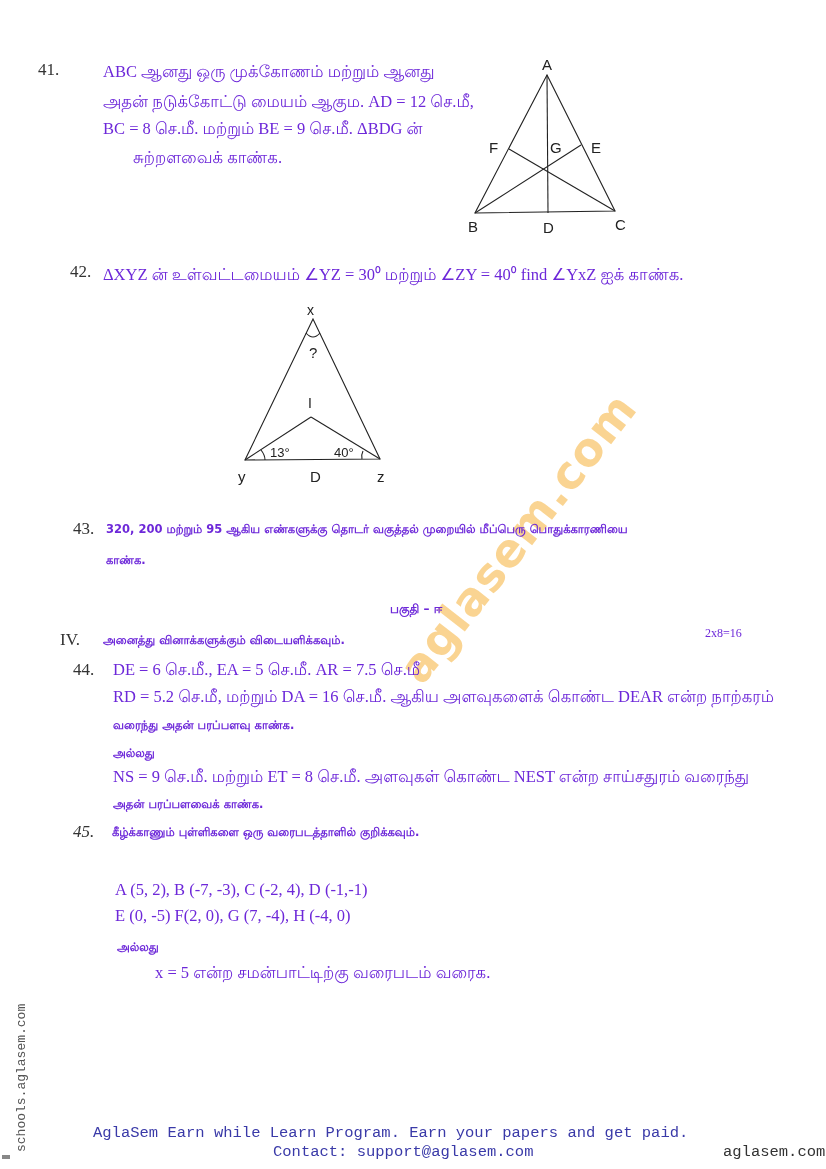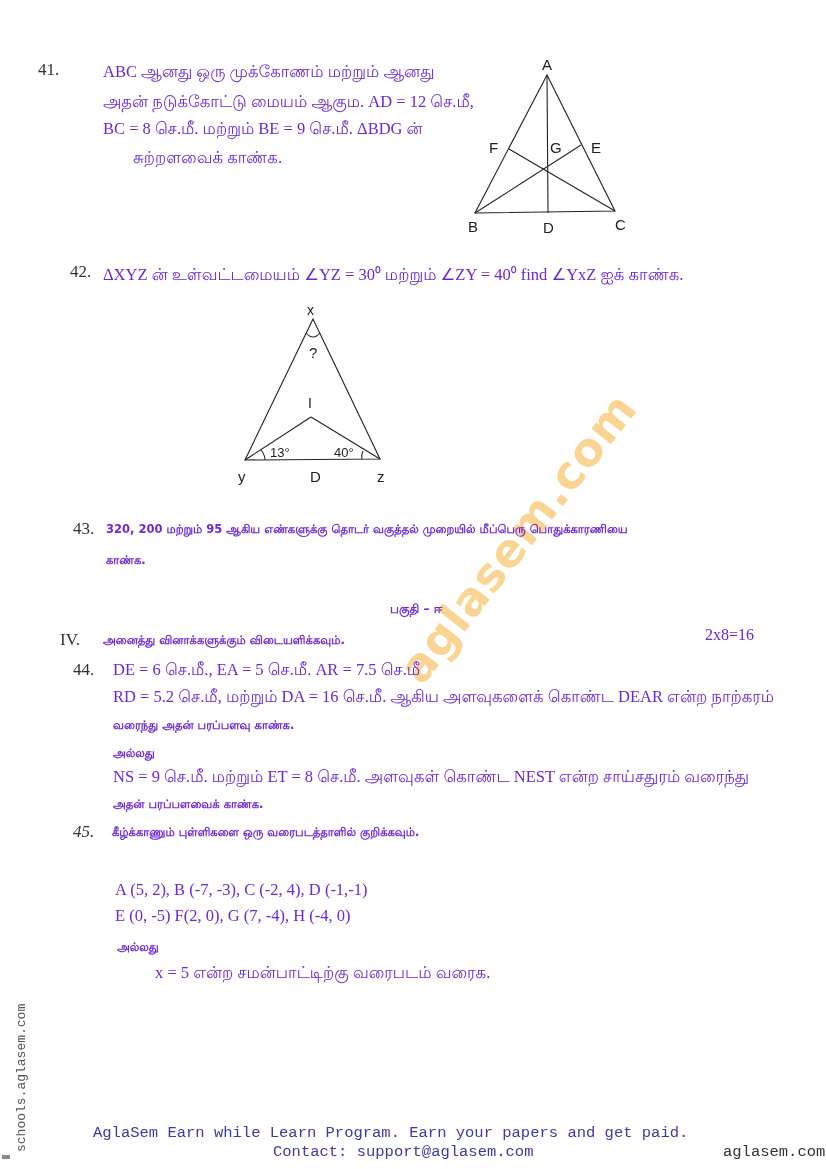--- a/index.html
+++ b/index.html
@@ -72,21 +72,21 @@
 
 <div class="abs wm" style="left:388px;top:660px;">aglasem.com</div>
 
 <div class="abs qnum" style="left:73px;top:519px;">43.</div>
 <div class="abs line tam" style="left:106px;top:522px;">320, 200 மற்றும் 95 ஆகிய எண்களுக்கு தொடர் வகுத்தல் முறையில் மீப்பெரு பொதுக்காரணியை</div>
 <div class="abs line tam" style="left:106px;top:553px;">காண்க.</div>
 
 <div class="abs line tam" style="left:390px;top:602px;font-size:12px;">பகுதி – ஈ</div>
 <div class="abs qnum" style="left:60px;top:630px;">IV.</div>
 <div class="abs line tam" style="left:103px;top:633px;">அனைத்து வினாக்களுக்கும் விடையளிக்கவும்.</div>
-<div class="abs line" style="left:705px;top:626px;font-size:16px;">2x8=16</div>
+<div class="abs line" style="left:705px;top:626px;font-size:12px;">2x8=16</div>
 
 <div class="abs qnum" style="left:73px;top:660px;">44.</div>
 <div class="abs line" style="left:113px;top:660px;">DE = 6 செ.மீ.,  EA = 5 செ.மீ. AR = 7.5 செ.மீ</div>
 <div class="abs line" style="left:113px;top:687px;">RD = 5.2 செ.மீ,  மற்றும் DA = 16 செ.மீ.  ஆகிய அளவுகளைக் கொண்ட DEAR என்ற நாற்கரம்</div>
 <div class="abs line tam" style="left:113px;top:718px;">வரைந்து அதன் பரப்பளவு  காண்க.</div>
 <div class="abs line tam" style="left:113px;top:746px;">அல்லது</div>
 <div class="abs line" style="left:113px;top:767px;">NS = 9 செ.மீ. மற்றும்  ET = 8 செ.மீ. அளவுகள் கொண்ட  NEST என்ற சாய்சதுரம் வரைந்து</div>
 <div class="abs line tam" style="left:113px;top:797px;">அதன் பரப்பளவைக் காண்க.</div>
 
 <div class="abs qnum" style="left:73px;top:822px;font-style:italic;">45.</div>

